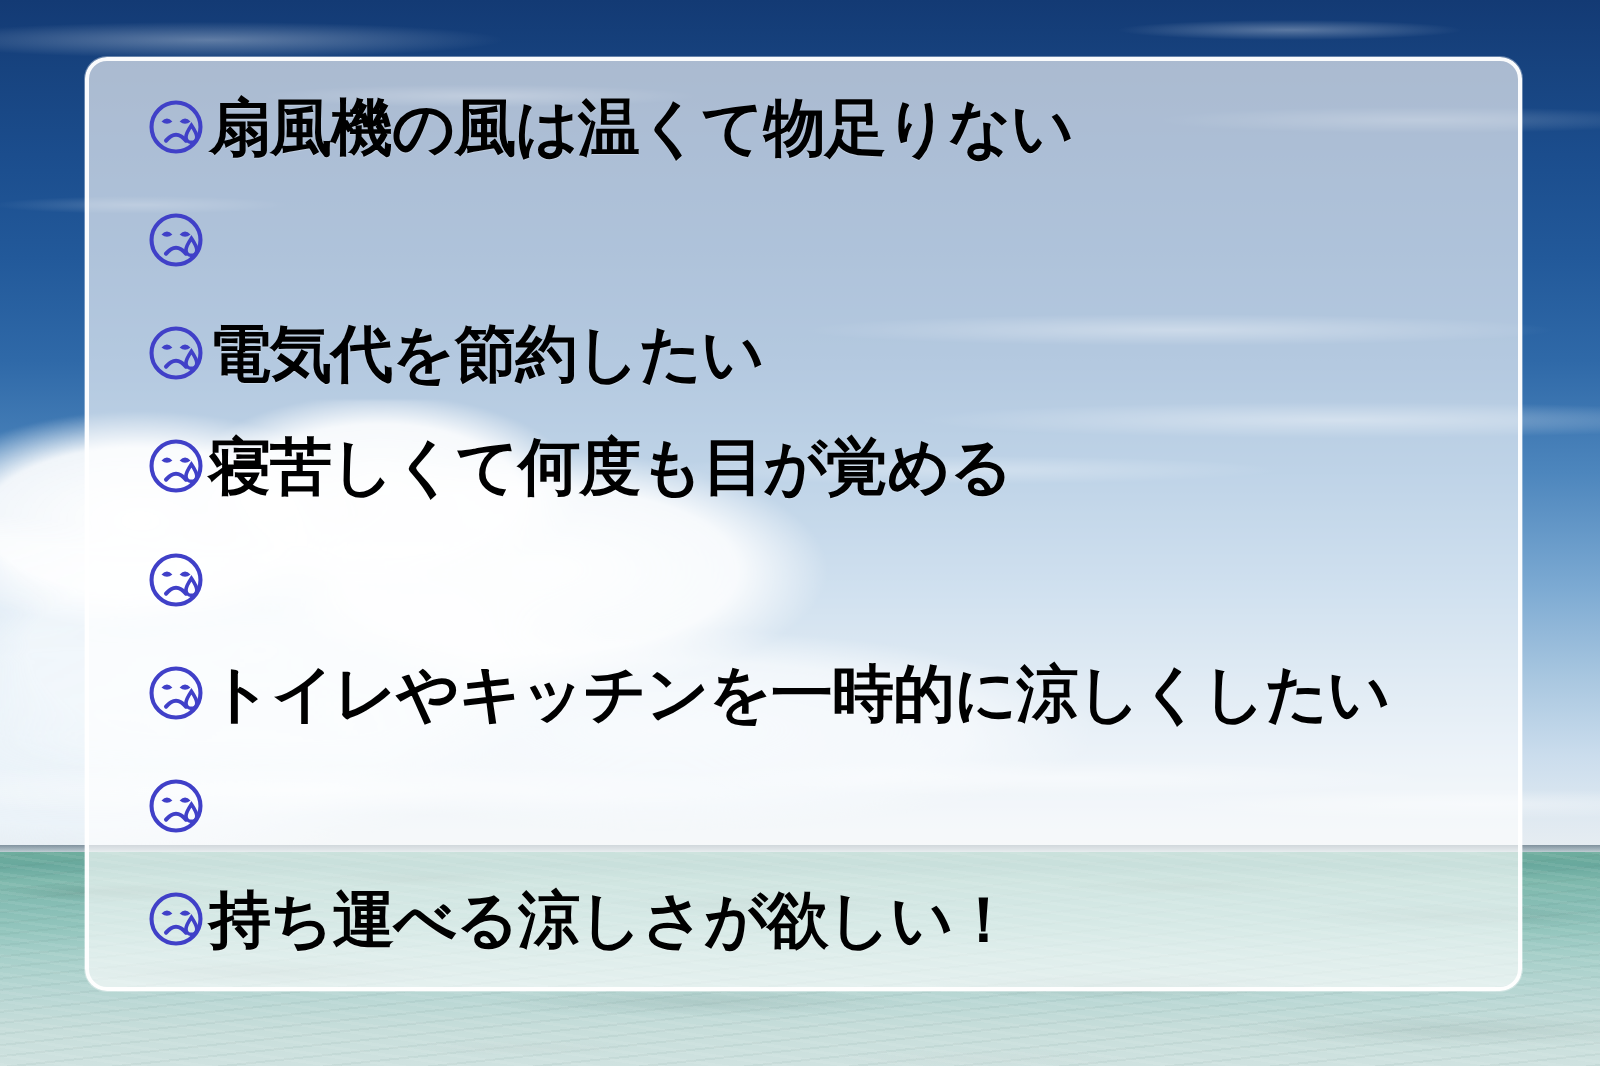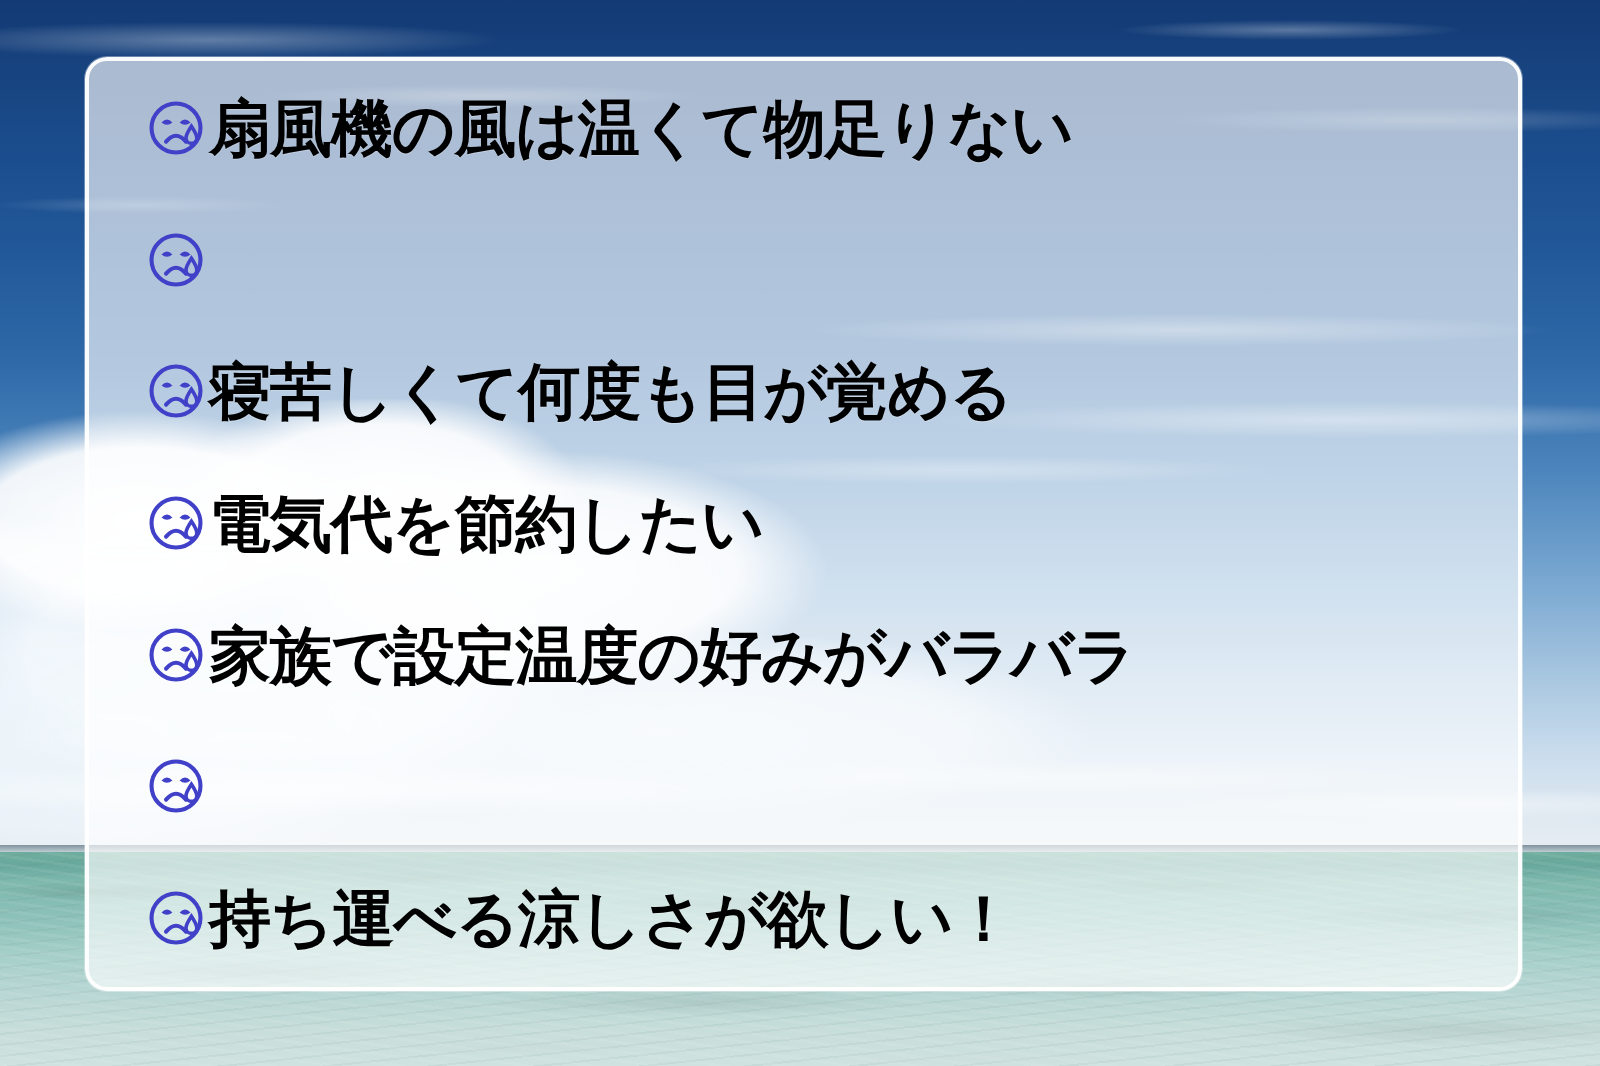--- a/index.html
+++ b/index.html
@@ -192,49 +192,60 @@
     <div class="row">
       <span class="emoji">
         <svg viewBox="0 0 64 64" aria-hidden="true">
           <circle cx="32" cy="32" r="27" fill="none" stroke="#4040c8" stroke-width="4.5"></circle>
           <path d="M16 26 q6 -7 12 0 q-6 5 -12 0 z" fill="#4040c8"></path>
           <path d="M36 26 q6 -7 12 0 q-6 5 -12 0 z" fill="#4040c8"></path>
           <path d="M21 47 q11 -13 22 0" fill="none" stroke="#4040c8" stroke-width="4.5" stroke-linecap="round"></path>
           <path d="M49 30 q6 9 6 13 a6 6 0 0 1 -12 0 q0 -4 6 -13 z" fill="none" stroke="#4040c8" stroke-width="4"></path>
         </svg>
       </span>
+      <span class="row-text">電気代を節約したい</span>
+    </div>
+
+    <div class="row">
+      <span class="emoji">
+        <svg viewBox="0 0 64 64" aria-hidden="true">
+          <circle cx="32" cy="32" r="27" fill="none" stroke="#4040c8" stroke-width="4.5"></circle>
+          <path d="M16 26 q6 -7 12 0 q-6 5 -12 0 z" fill="#4040c8"></path>
+          <path d="M36 26 q6 -7 12 0 q-6 5 -12 0 z" fill="#4040c8"></path>
+          <path d="M21 47 q11 -13 22 0" fill="none" stroke="#4040c8" stroke-width="4.5" stroke-linecap="round"></path>
+          <path d="M49 30 q6 9 6 13 a6 6 0 0 1 -12 0 q0 -4 6 -13 z" fill="none" stroke="#4040c8" stroke-width="4"></path>
+        </svg>
+      </span>
       <span class="row-text">寝苦しくて何度も目が覚める</span>
     </div>
 
     <div class="row">
       <span class="emoji">
         <svg viewBox="0 0 64 64" aria-hidden="true">
           <circle cx="32" cy="32" r="27" fill="none" stroke="#4040c8" stroke-width="4.5"></circle>
           <path d="M16 26 q6 -7 12 0 q-6 5 -12 0 z" fill="#4040c8"></path>
           <path d="M36 26 q6 -7 12 0 q-6 5 -12 0 z" fill="#4040c8"></path>
           <path d="M21 47 q11 -13 22 0" fill="none" stroke="#4040c8" stroke-width="4.5" stroke-linecap="round"></path>
           <path d="M49 30 q6 9 6 13 a6 6 0 0 1 -12 0 q0 -4 6 -13 z" fill="none" stroke="#4040c8" stroke-width="4"></path>
         </svg>
       </span>
-      <span class="row-text">電気代を節約したい</span>
-    </div>
-
-    <div class="row">
-      <span class="emoji">
-        <svg viewBox="0 0 64 64" aria-hidden="true">
-          <circle cx="32" cy="32" r="27" fill="none" stroke="#4040c8" stroke-width="4.5"></circle>
-          <path d="M16 26 q6 -7 12 0 q-6 5 -12 0 z" fill="#4040c8"></path>
-          <path d="M36 26 q6 -7 12 0 q-6 5 -12 0 z" fill="#4040c8"></path>
-          <path d="M21 47 q11 -13 22 0" fill="none" stroke="#4040c8" stroke-width="4.5" stroke-linecap="round"></path>
-          <path d="M49 30 q6 9 6 13 a6 6 0 0 1 -12 0 q0 -4 6 -13 z" fill="none" stroke="#4040c8" stroke-width="4"></path>
-        </svg>
-      </span>
-      <span class="row-text">家族で設定温度の好みがバラバラ</span>
-    </div>
-
+    </div>
+
+    <div class="row">
+      <span class="emoji">
+        <svg viewBox="0 0 64 64" aria-hidden="true">
+          <circle cx="32" cy="32" r="27" fill="none" stroke="#4040c8" stroke-width="4.5"></circle>
+          <path d="M16 26 q6 -7 12 0 q-6 5 -12 0 z" fill="#4040c8"></path>
+          <path d="M36 26 q6 -7 12 0 q-6 5 -12 0 z" fill="#4040c8"></path>
+          <path d="M21 47 q11 -13 22 0" fill="none" stroke="#4040c8" stroke-width="4.5" stroke-linecap="round"></path>
+          <path d="M49 30 q6 9 6 13 a6 6 0 0 1 -12 0 q0 -4 6 -13 z" fill="none" stroke="#4040c8" stroke-width="4"></path>
+        </svg>
+      </span>
+      <span class="row-text">トイレやキッチンを一時的に涼しくしたい</span>
+    </div>
 
     <div class="row">
       <span class="emoji">
         <svg viewBox="0 0 64 64" aria-hidden="true">
           <circle cx="32" cy="32" r="27" fill="none" stroke="#4040c8" stroke-width="4.5"></circle>
           <path d="M16 26 q6 -7 12 0 q-6 5 -12 0 z" fill="#4040c8"></path>
           <path d="M36 26 q6 -7 12 0 q-6 5 -12 0 z" fill="#4040c8"></path>
           <path d="M21 47 q11 -13 22 0" fill="none" stroke="#4040c8" stroke-width="4.5" stroke-linecap="round"></path>
           <path d="M49 30 q6 9 6 13 a6 6 0 0 1 -12 0 q0 -4 6 -13 z" fill="none" stroke="#4040c8" stroke-width="4"></path>
         </svg>

